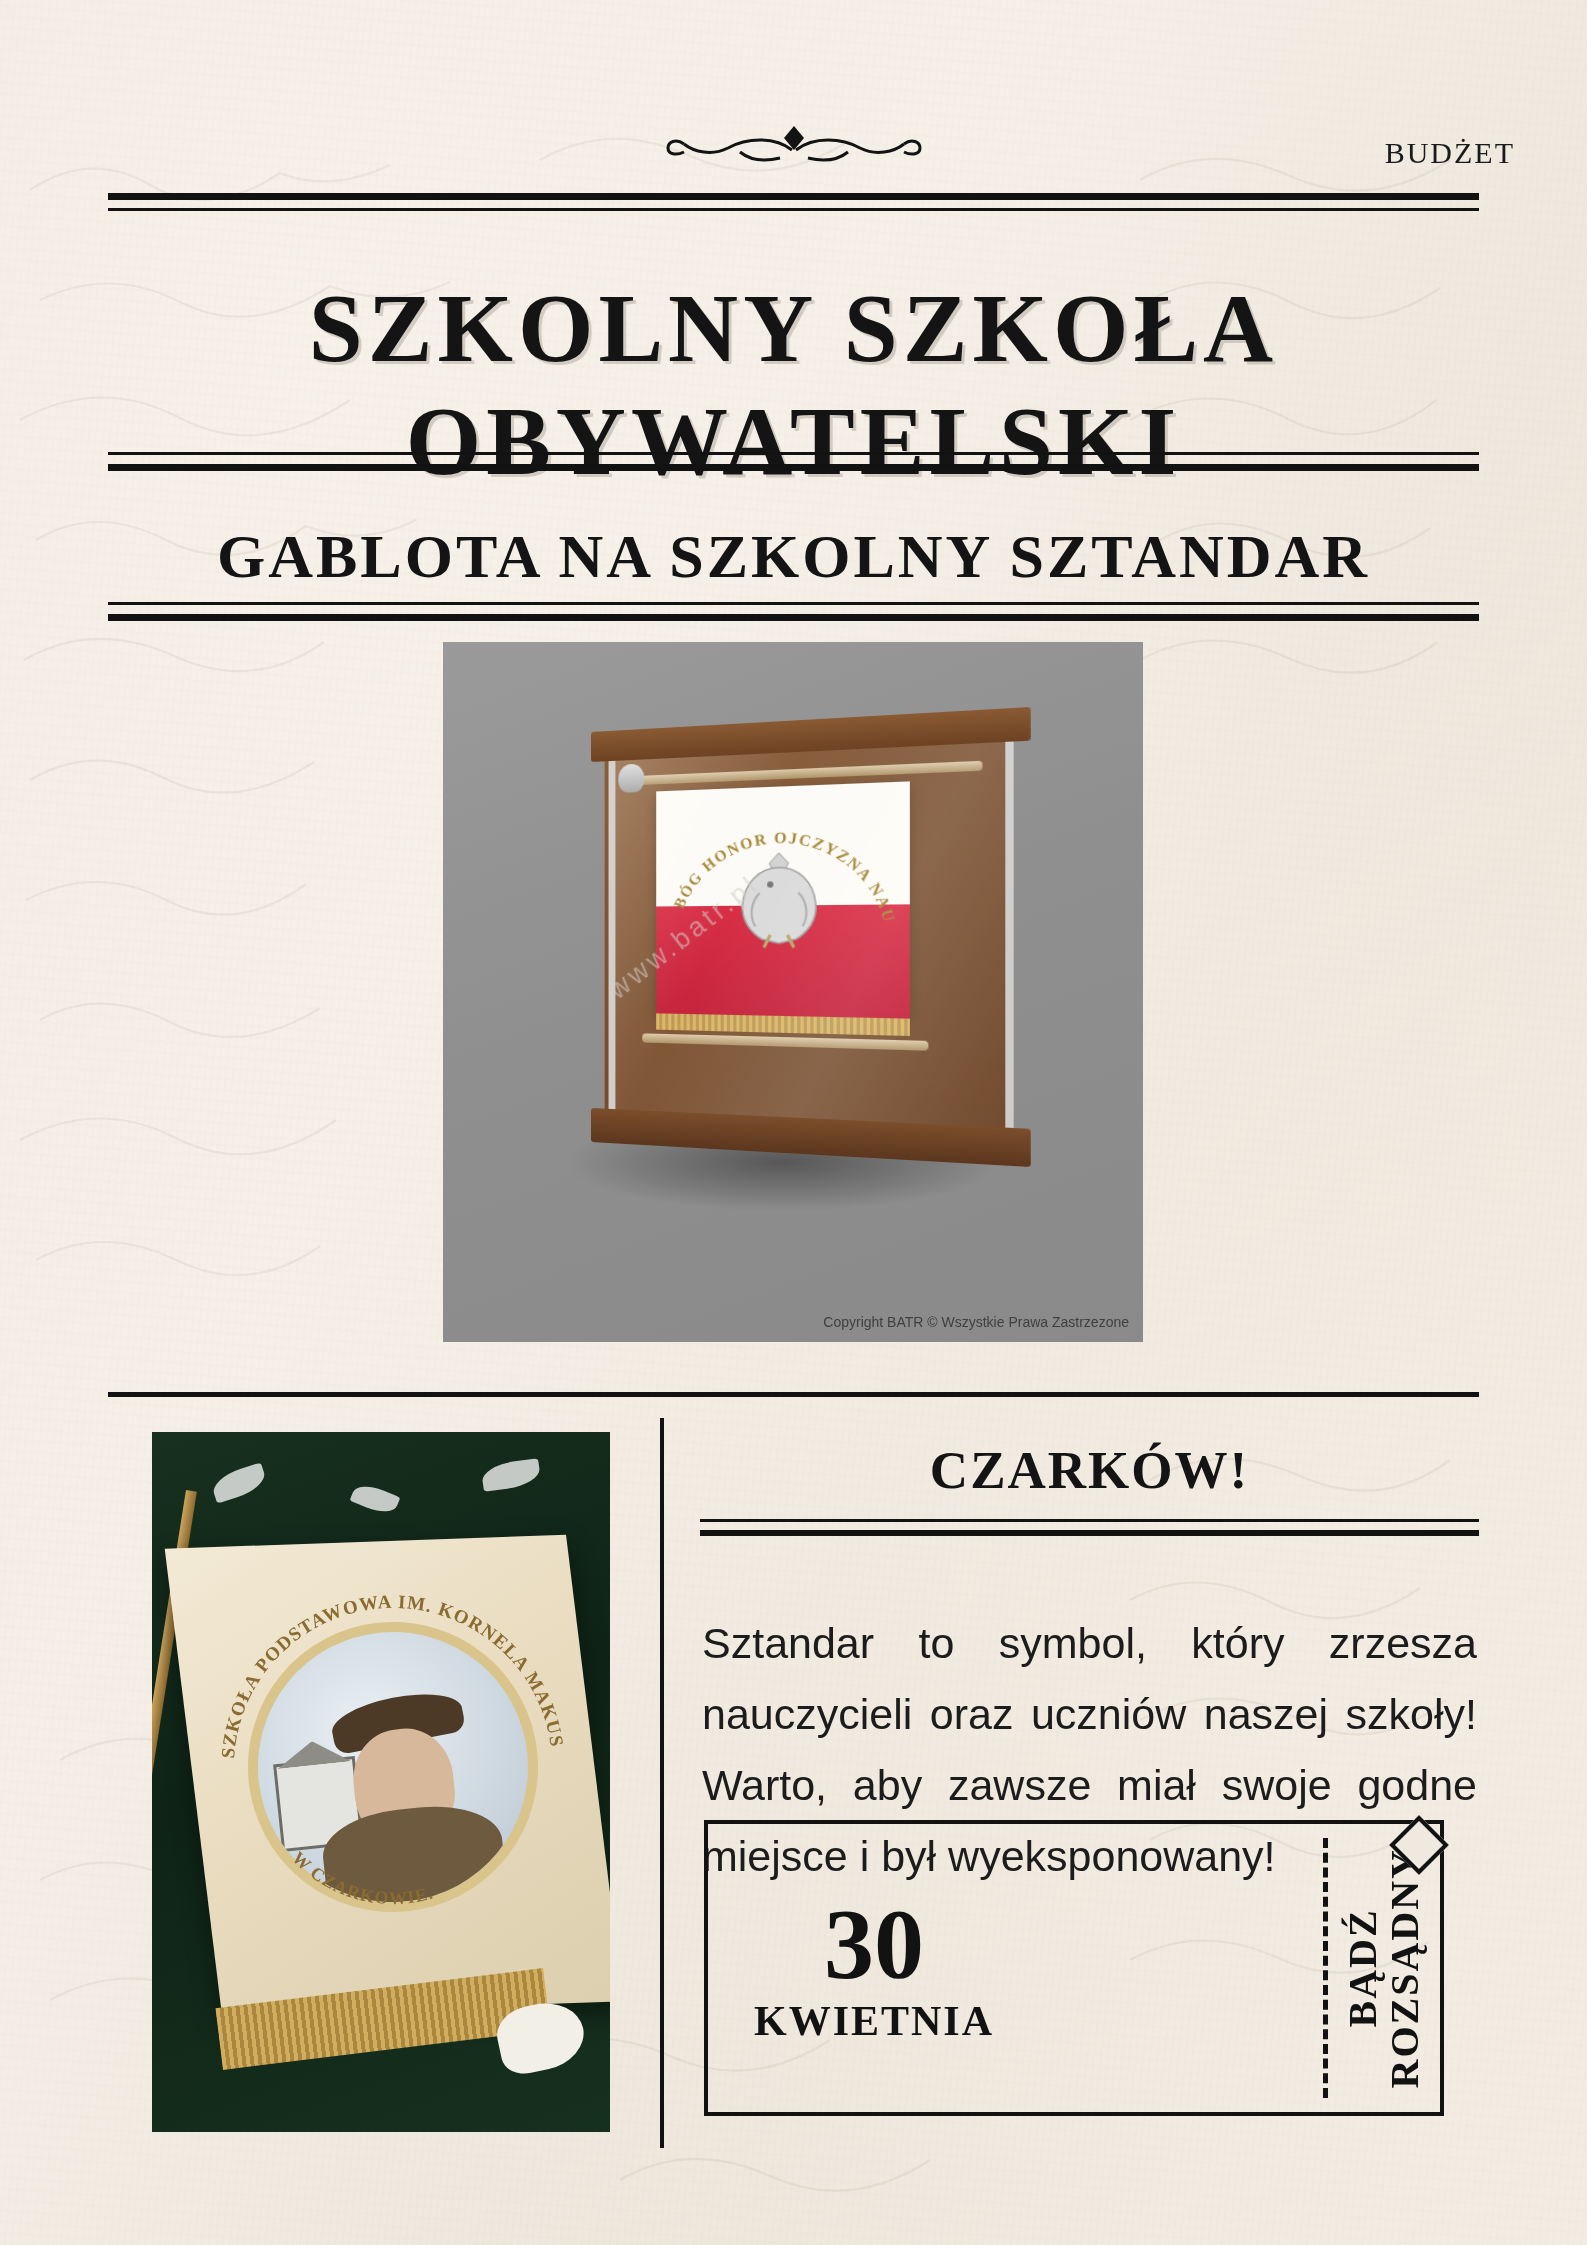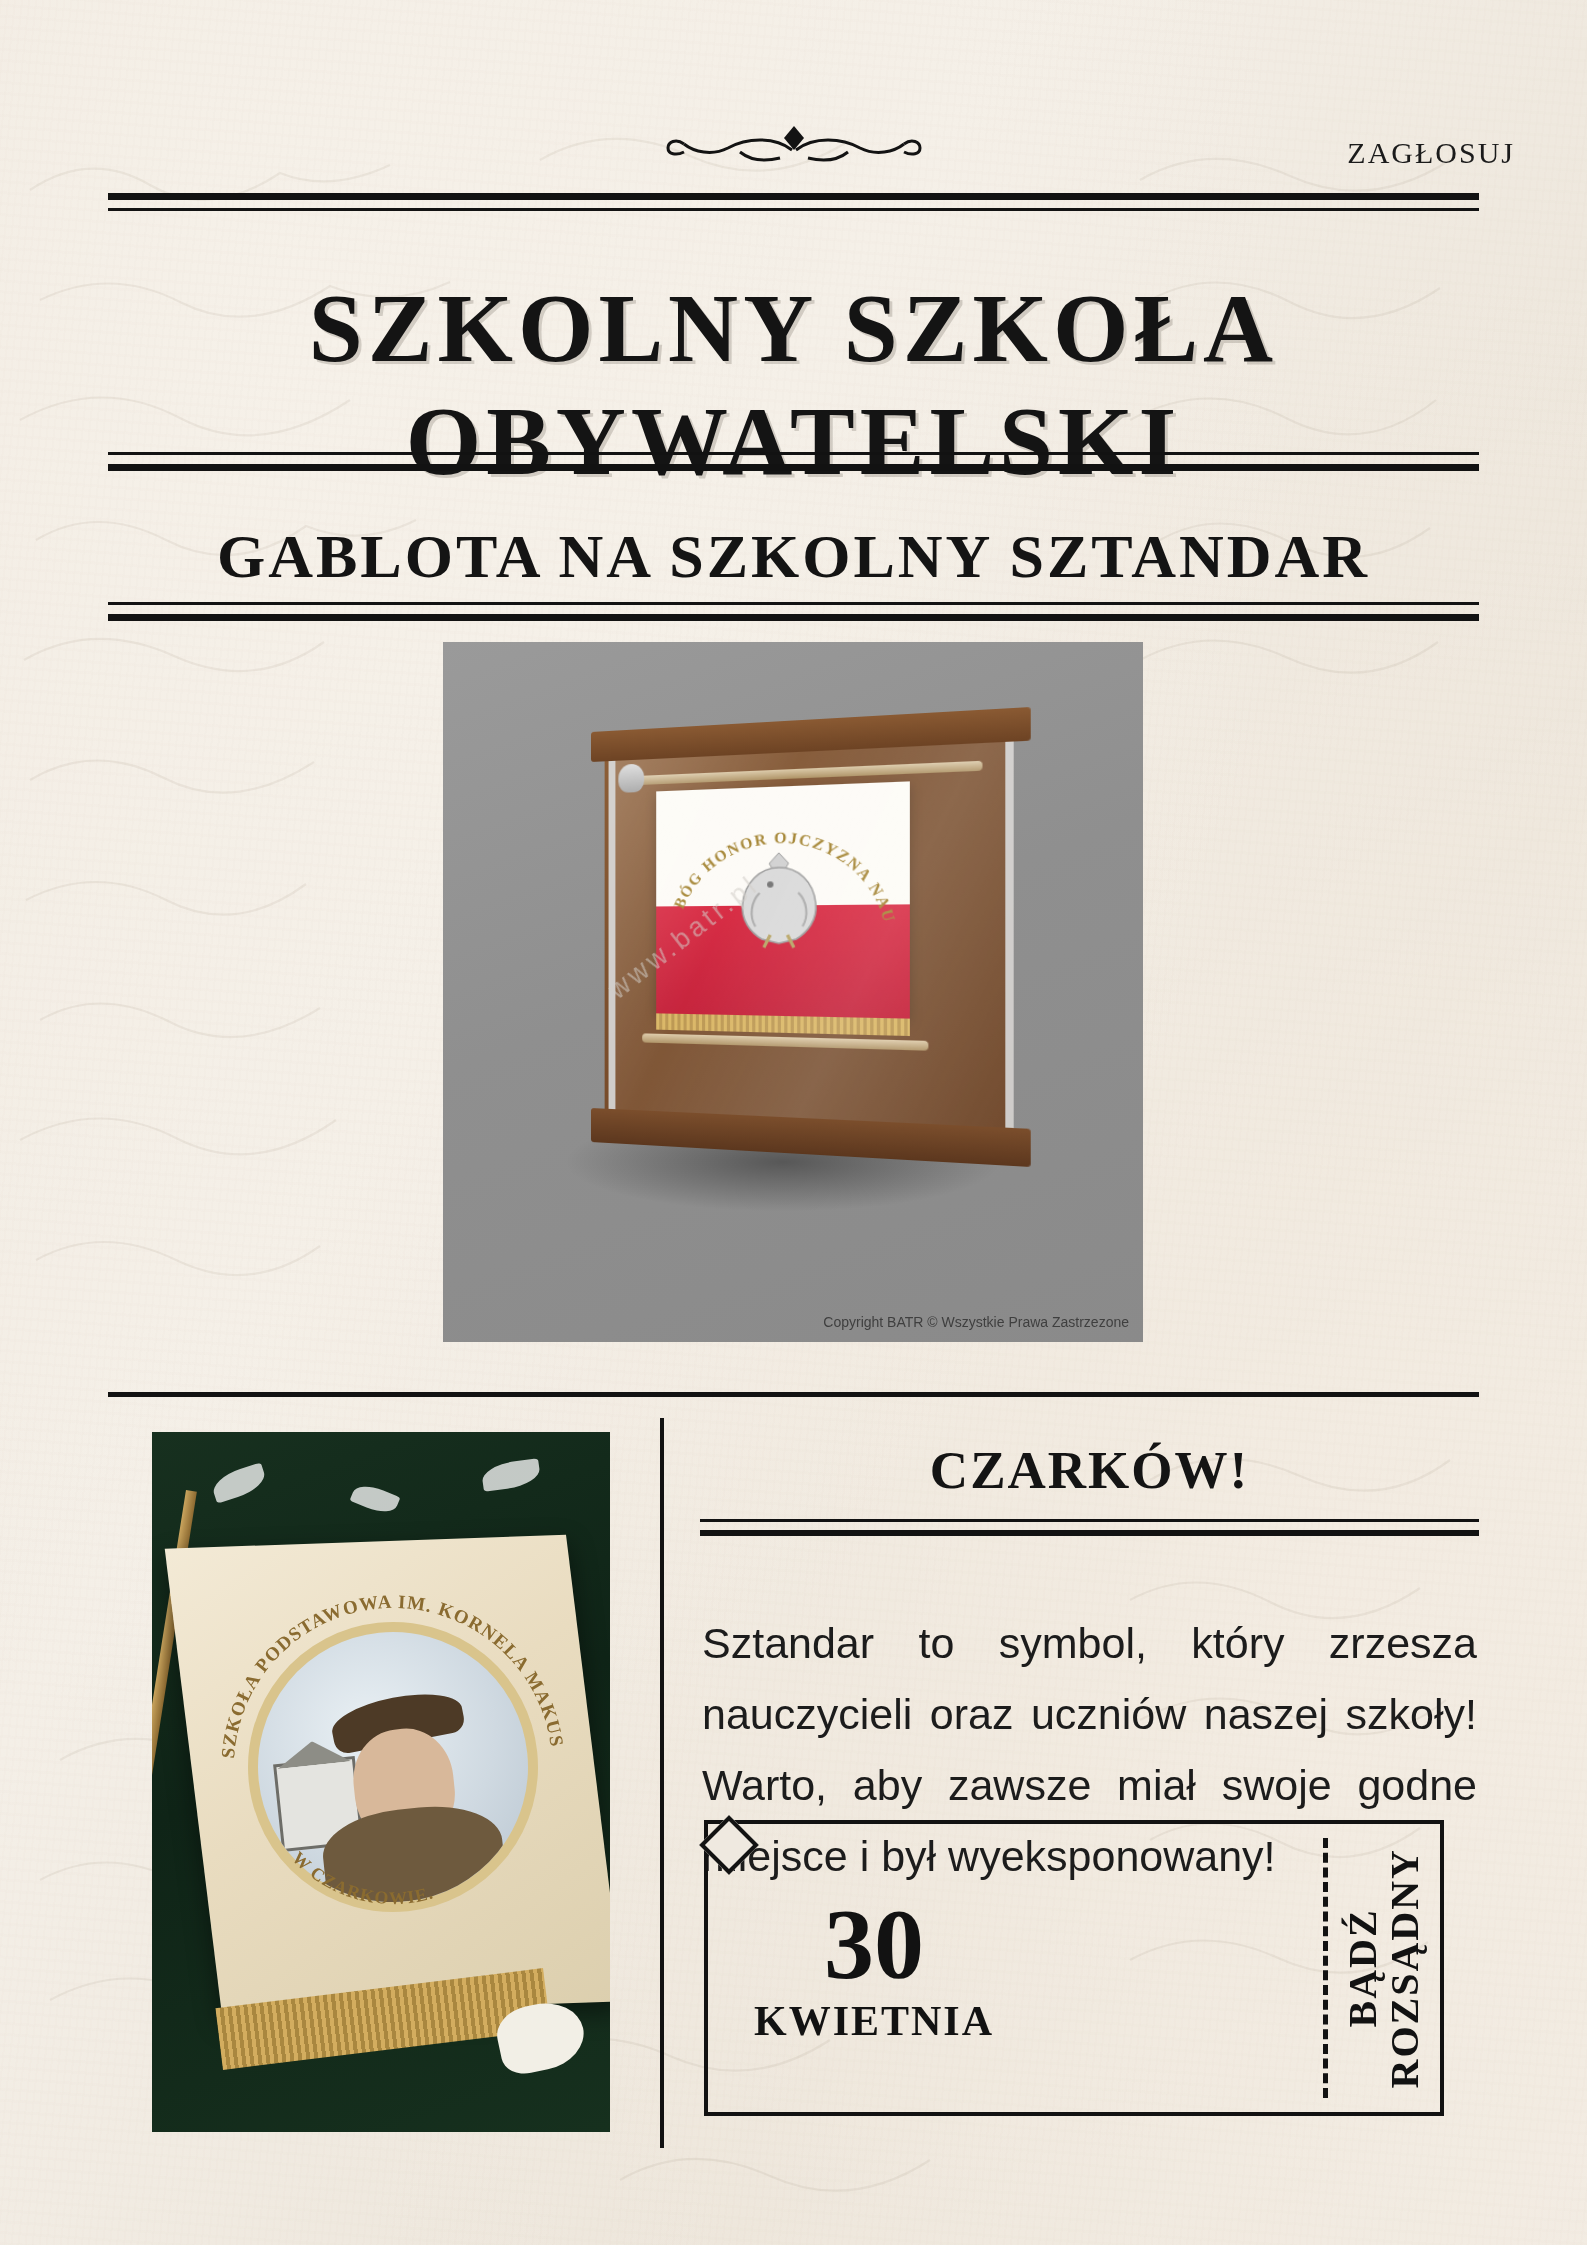--- a/index.html
+++ b/index.html
@@ -435,20 +435,21 @@
   .ticket {
     position: absolute;
     left: 704px;
     top: 1820px;
     width: 740px;
     height: 296px;
     border: 4px solid #121212;
     box-sizing: border-box;
     display: flex;
     align-items: stretch;
+    justify-content: flex-end;
   }
   .ticket:before, .ticket:after {
     content: "";
     position: absolute;
     width: 34px; height: 34px;
     background: #efe9e0;
     border: 4px solid #121212;
     transform: rotate(45deg);
   }
   .ticket-main {
@@ -552,21 +553,21 @@
       <path d="M140 8 l10 12 -10 12 -10 -12 z" fill="#131313" stroke="none"></path>
       <path d="M138 32 C120 18 92 20 74 30 C58 38 40 34 30 26"></path>
       <path d="M142 32 C160 18 188 20 206 30 C222 38 240 34 250 26"></path>
       <path d="M30 26 C22 20 14 24 14 30 C14 36 22 38 30 34"></path>
       <path d="M250 26 C258 20 266 24 266 30 C266 36 258 38 250 34"></path>
       <path d="M86 34 C96 42 110 44 126 40"></path>
       <path d="M194 34 C184 42 170 44 154 40"></path>
     </g>
   </svg>
 
-  <div class="city-tag">ZAGŁOSUJ</div>
+  <div class="city-tag">BUDŻET</div>
 
   <div class="rule rule-thick" style="top:193px;"></div>
   <div class="rule rule-thin" style="top:208px;"></div>
 
   <h1 class="title">
     <span class="l1">SZKOLNY SZKOŁA</span>
     <span class="l2">OBYWATELSKI</span>
   </h1>
 
   <div class="rule rule-thin" style="top:452px;"></div>

